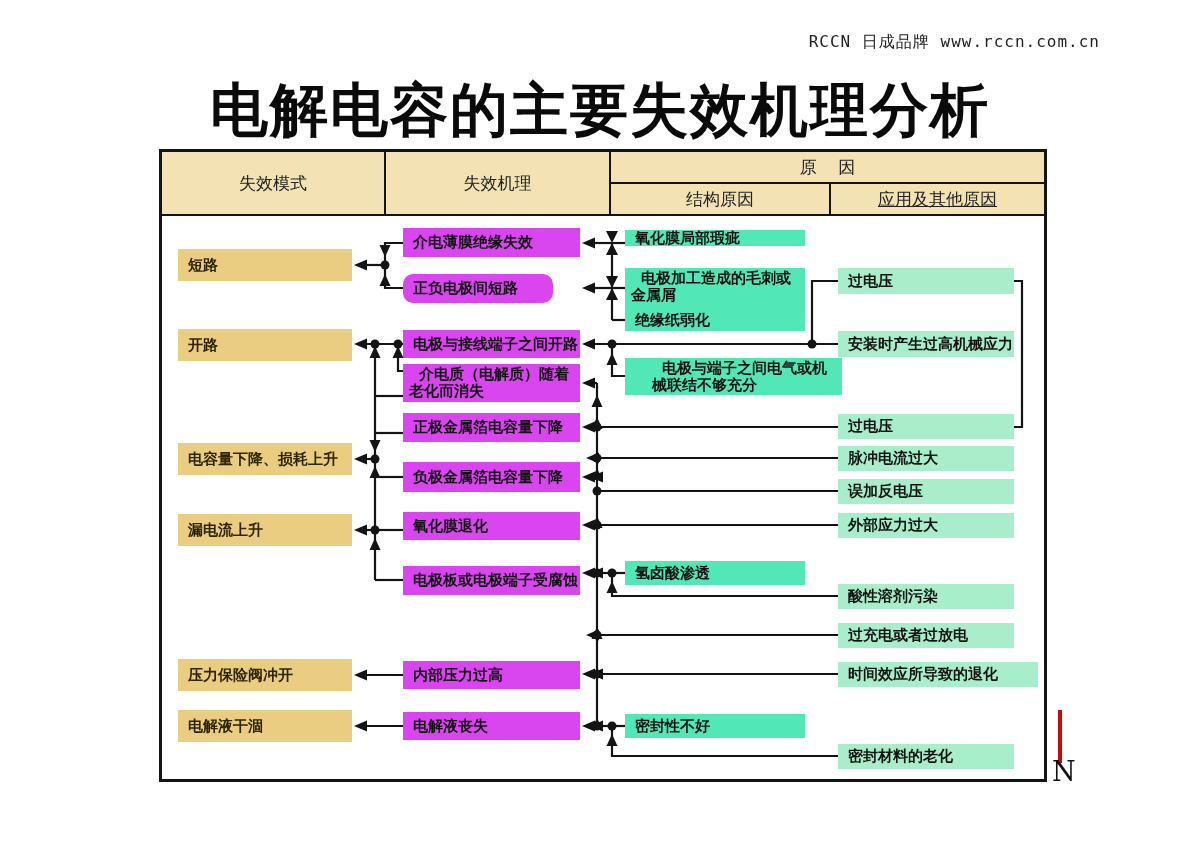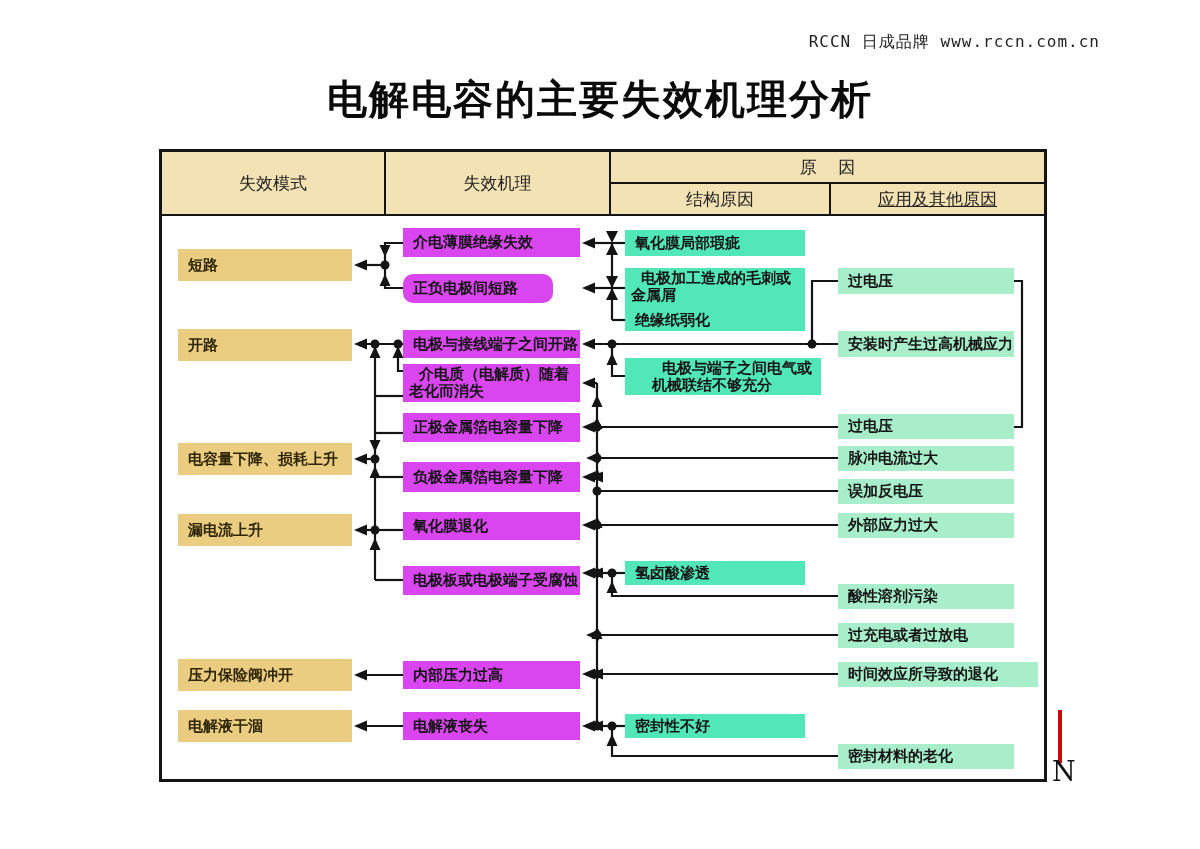--- a/index.html
+++ b/index.html
@@ -1,21 +1,21 @@
 <!DOCTYPE html>
 <html><head>
 <meta charset="utf-8">
 <style>
   html,body{margin:0;padding:0;background:#fff;}
   .page{position:relative;width:1200px;height:849px;background:#fff;overflow:hidden;
         font-family:"DejaVu Sans",sans-serif;}
   .brand{position:absolute;top:32px;right:100px;font-size:16px;color:#222;
          letter-spacing:1px;font-family:"DejaVu Sans Mono","DejaVu Sans",monospace;}
   .title{position:absolute;top:72px;left:0;width:100%;text-align:center;
-         font-size:40px;font-weight:bold;color:#0a0a0a;letter-spacing:2px;}
+         font-size:58px;font-weight:bold;color:#0a0a0a;letter-spacing:2px;}
   .tbl-border{position:absolute;left:159px;top:149px;width:888px;height:633px;
               border:3px solid #141414;box-sizing:border-box;background:#fff;}
   .hdr-bg{position:absolute;left:162px;top:152px;width:882px;height:62px;background:#f3e3b4;}
   .hline,.vline{position:absolute;background:#141414;}
   .hdr-label{position:absolute;display:flex;align-items:center;justify-content:center;
              font-size:17px;color:#222;}
   .box{position:absolute;box-sizing:border-box;display:flex;align-items:center;
        padding-left:10px;font-size:15px;font-weight:bold;color:#141414;}
   .gold{background:#eacd80;color:#2e2504;}
   .mag{background:#d946ef;}
@@ -60,24 +60,24 @@
   <div class="box mag" style="left:403px;top:274px;width:150px;height:29px;border-radius:10px;">正负电极间短路</div>
   <div class="box mag" style="left:403px;top:330px;width:177px;height:28px;">电极与接线端子之间开路</div>
   <div class="box mag ml" style="left:403px;top:364px;width:177px;height:38px;">介电质（电解质）随着老化而消失</div>
   <div class="box mag" style="left:403px;top:413px;width:177px;height:29px;">正极金属箔电容量下降</div>
   <div class="box mag" style="left:403px;top:512px;width:177px;height:28px;">氧化膜退化</div>
   <div class="box mag" style="left:403px;top:462px;width:177px;height:30px;">负极金属箔电容量下降</div>
   <div class="box mag" style="left:403px;top:566px;width:177px;height:29px;">电极板或电极端子受腐蚀</div>
   <div class="box mag" style="left:403px;top:661px;width:177px;height:28px;">内部压力过高</div>
   <div class="box mag" style="left:403px;top:712px;width:177px;height:28px;">电解液丧失</div>
 
-  <div class="box grn" style="left:625px;top:230px;width:180px;height:26px;">氧化膜局部瑕疵</div>
+  <div class="box grn" style="left:625px;top:230px;width:180px;height:16px;">氧化膜局部瑕疵</div>
   <div class="box grn ml" style="left:625px;top:268px;width:180px;height:42px;">电极加工造成的毛刺或金属屑</div>
   <div class="box grn" style="left:625px;top:309px;width:180px;height:22px;">绝缘纸弱化</div>
-  <div class="box grn ml" style="left:625px;top:358px;width:196px;height:37px;padding-left:27px;">电极与端子之间电气或机械联结不够充分</div>
+  <div class="box grn ml" style="left:625px;top:358px;width:217px;height:37px;padding-left:27px;">电极与端子之间电气或机械联结不够充分</div>
   <div class="box grn" style="left:625px;top:561px;width:180px;height:24px;">氢卤酸渗透</div>
   <div class="box grn" style="left:625px;top:714px;width:180px;height:24px;">密封性不好</div>
 
   <div class="box lgrn" style="left:838px;top:268px;width:176px;height:26px;">过电压</div>
   <div class="box lgrn" style="left:838px;top:331px;width:176px;height:26px;">安装时产生过高机械应力</div>
   <div class="box lgrn" style="left:838px;top:414px;width:176px;height:25px;">过电压</div>
   <div class="box lgrn" style="left:838px;top:446px;width:176px;height:25px;">脉冲电流过大</div>
   <div class="box lgrn" style="left:838px;top:479px;width:176px;height:25px;">误加反电压</div>
   <div class="box lgrn" style="left:838px;top:513px;width:176px;height:25px;">外部应力过大</div>
   <div class="box lgrn" style="left:838px;top:584px;width:176px;height:25px;">酸性溶剂污染</div>

